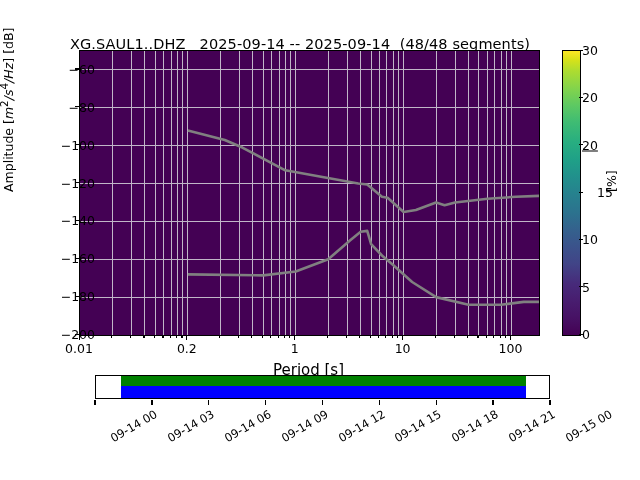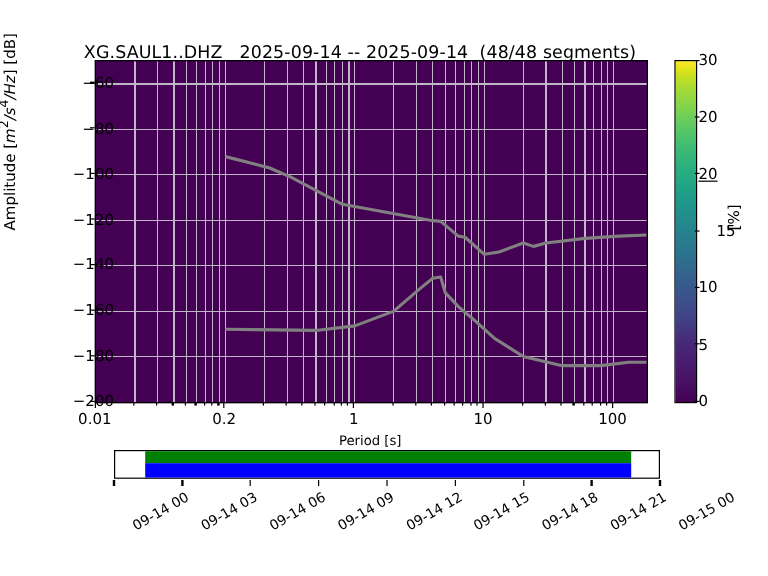--- a/index.html
+++ b/index.html
@@ -21,21 +21,21 @@
   .ytick{position:absolute;right:545px;transform:translateY(-50%);
          font-size:12.5px;text-align:right;white-space:nowrap;}
   .ytickmark{position:absolute;width:4px;height:1.1px;background:#000;}
   .xtick{position:absolute;transform:translateX(-50%);font-size:12.5px;white-space:nowrap;}
   .xtickmark{position:absolute;width:1.1px;background:#000;}
 
   #ylabel{position:absolute;left:-2px;top:192px;
           transform:rotate(-90deg);transform-origin:0 0;
           font-size:12.5px;white-space:nowrap;}
   #xlabel{position:absolute;left:79px;top:361px;width:459px;text-align:center;
-          font-size:11px;}
+          font-size:15px;}
 
   
   #cbar{position:absolute;left:562px;top:50px;width:17px;height:284px;
         border:1.1px solid #000;
         background:linear-gradient(to top,
           #440154 0%,  #471164 6%,  #481d6f 12%, #472a7a 18%, #414487 25%,
           #3b528b 31%, #34618d 37%, #2c728e 43%, #26828e 50%, #21918c 56%,
           #1fa187 62%, #28ae80 68%, #3fbc73 75%, #5ec962 81%, #84d44b 87%,
           #addc30 93%, #d8e219 97%, #fde725 100%);}
   .cbtick{position:absolute;left:582px;transform:translateY(-50%);font-size:12.5px;text-align:right;}

